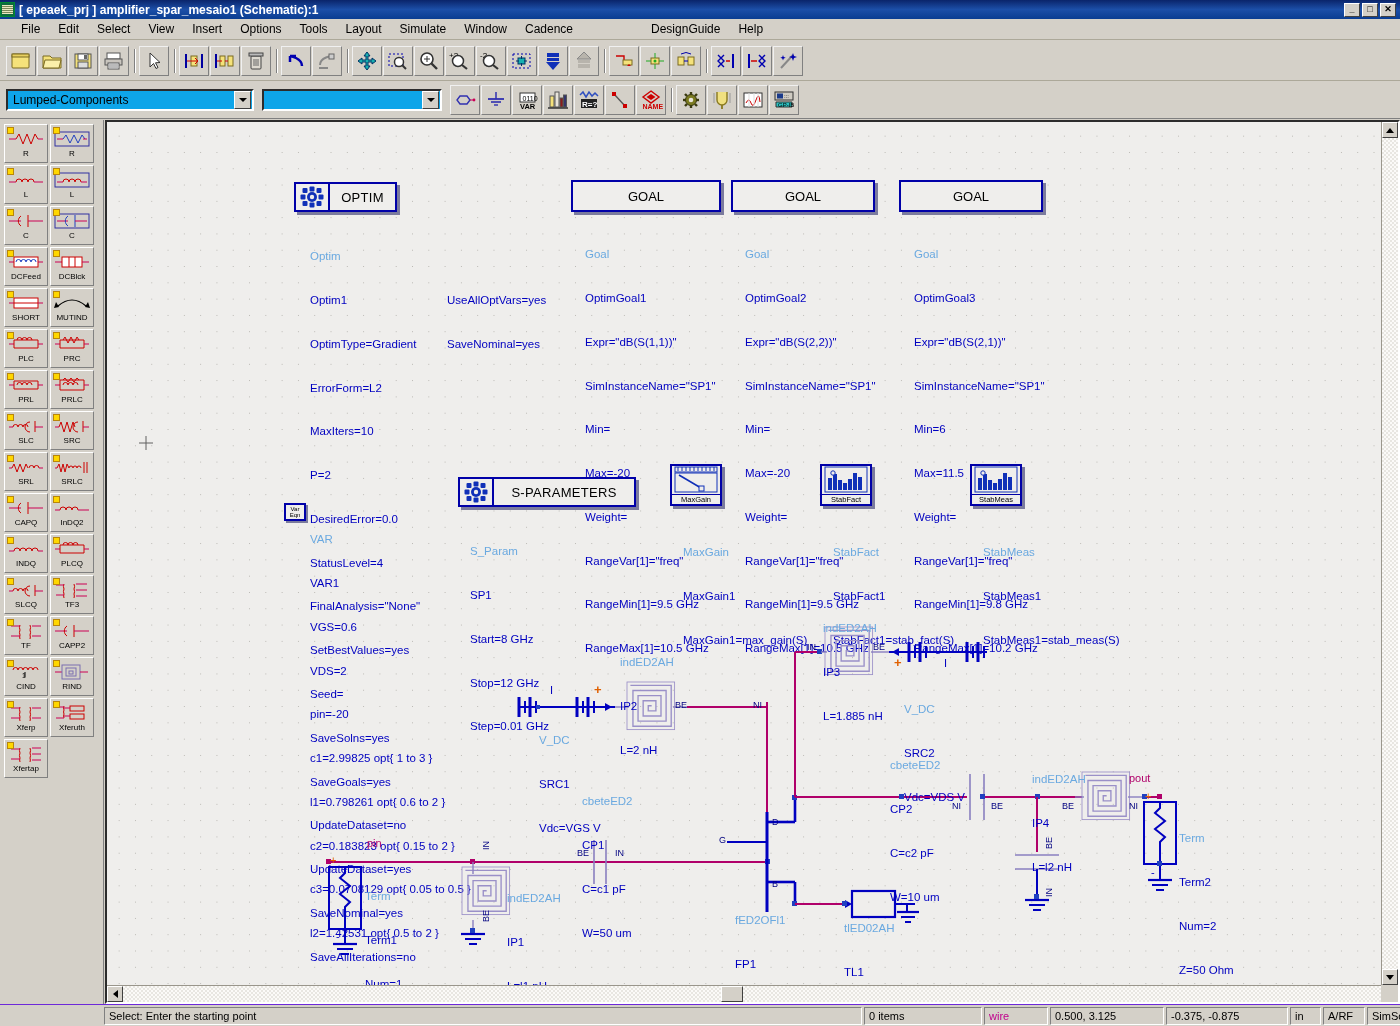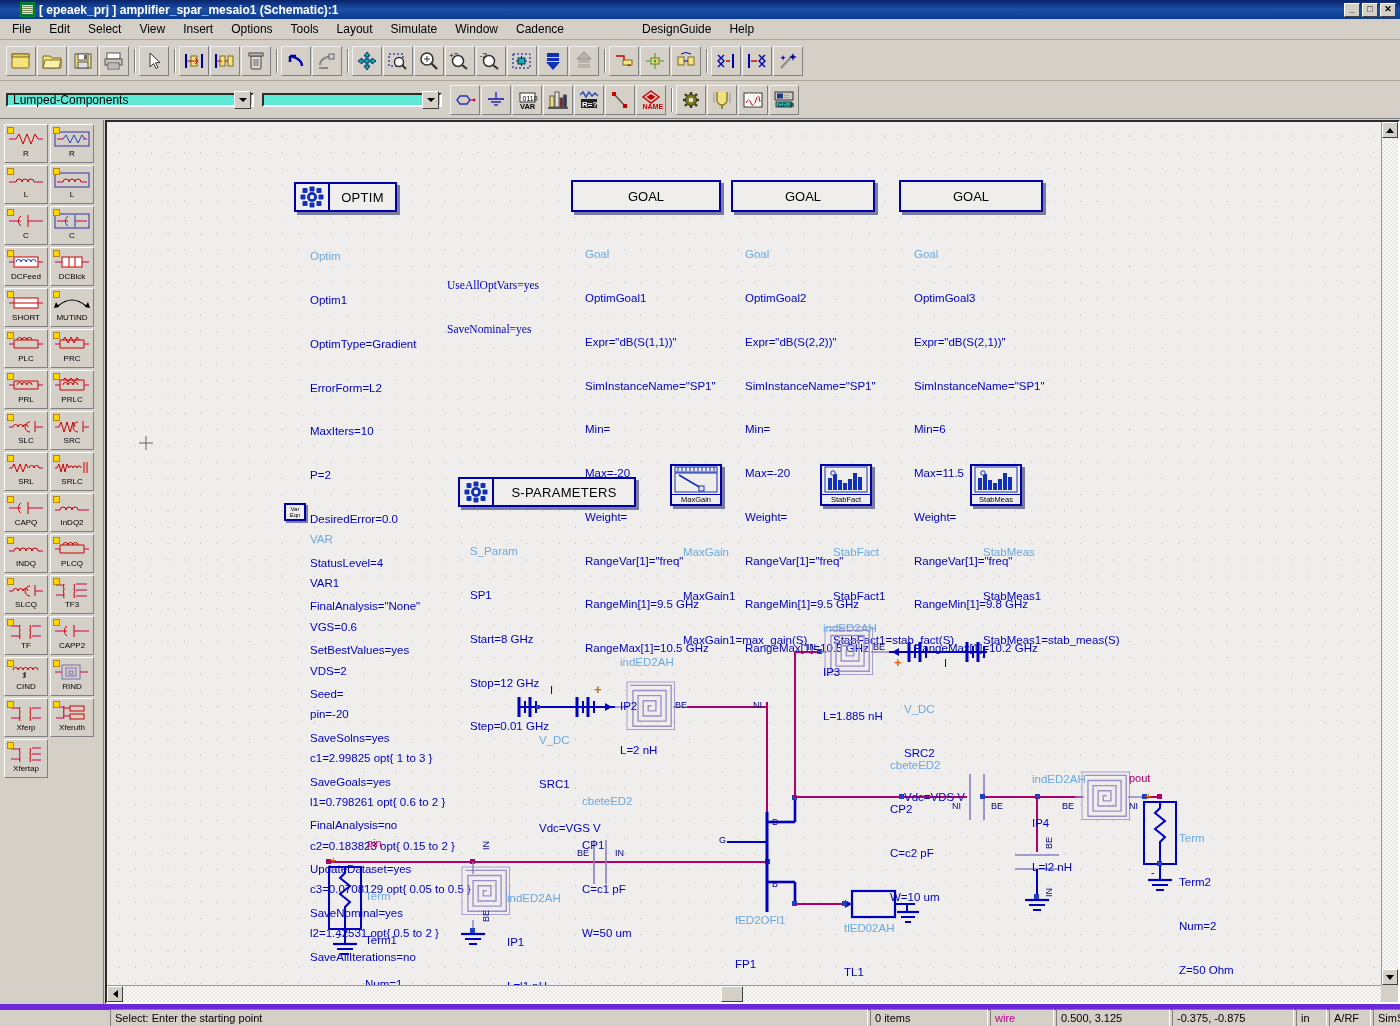--- a/index.html
+++ b/index.html
@@ -11,21 +11,21 @@
     background: #d4d0c8;
   }
   #app { position: relative; width: 1400px; height: 1026px; }
 
   
   .titlebar {
     position: absolute; left: 0; top: 0; width: 1400px; height: 19px;
     background: linear-gradient(to bottom, #0a246a 0%, #1c4fa8 50%, #0a3d91 100%);
     display: flex; align-items: center;
     color: #fff; font-size: 12px; font-weight: bold;
-    padding-left: 20px;
+    padding-left: 0;
   }
   .title-ico {
     width: 15px; height: 15px; margin-right: 4px; flex: 0 0 auto;
     background: #0c6b3d; border: 1px solid #083; position: relative;
     display:flex;align-items:center;justify-content:center;
   }
   .title-ico i {
     display:block; width:11px; height:9px;
     background: repeating-linear-gradient(to bottom, #e8e8c0 0 1px, #7a8a5a 1px 2px);
   }
@@ -36,21 +36,21 @@
     border: 1px solid; border-color: #fff #404040 #404040 #fff;
     font-size: 9px; line-height: 11px; text-align: center; color: #000;
     font-family: "Liberation Sans", sans-serif;
   }
 
   
   .menubar {
     position: absolute; left: 0; top: 19px; width: 1400px; height: 21px;
     background: #d4d0c8; display: flex; align-items: center;
     border-bottom: 1px solid #aca899;
-    font-size: 12px; padding-left: 3px;
+    font-size: 12px; padding-left: 12px;
   }
   .menu-item { padding: 2px 9px; color: #000; white-space: nowrap; cursor: default; }
   .menu-gap { width: 60px; }
 
   
   .toolbar1 {
     position: absolute; left: 0; top: 41px; width: 1400px; height: 40px;
     background: #d4d0c8; display: flex; align-items: center; padding-left: 6px;
     border-bottom: 1px solid #aca899;
   }
@@ -66,21 +66,21 @@
     display: flex; align-items: center; justify-content: center;
     flex: 0 0 auto;
   }
   .tbtn svg { display: block; }
   .tsep { width: 9px; height: 26px; flex: 0 0 auto; position: relative; }
   .tsep::after {
     content: ''; position: absolute; left: 4px; top: 1px; width: 1px; height: 24px;
     background: #808080; border-right: 1px solid #fff;
   }
   .combo {
-    height: 14px; background: #5eead4;
+    height: 22px; background: #0ea5e9;
     border: 2px inset #d4d0c8; border-color: #808080 #fff #fff #808080;
     display: flex; align-items: center; font-size: 12px;
     margin-right: 8px; flex: 0 0 auto;
   }
   .combo .ctext { padding-left: 5px; flex: 1 1 auto; color: #000; white-space: nowrap;}
   .combo .carrow {
     width: 17px; height: 18px; margin: 1px;
     background: #d4d0c8;
     border: 1px solid; border-color: #fff #404040 #404040 #fff;
     display: flex; align-items: center; justify-content: center;
@@ -202,22 +202,22 @@
   .var-box {
     position:absolute; border:2px solid #0000a8; background:#efeeec;
     box-shadow: 2px 2px 0 #7b7b9d;
     display:flex; flex-direction:column; align-items:center; justify-content:center;
     font-size:6px; color:#000; line-height:6.5px; font-family:"Liberation Sans",sans-serif;
   }
 
   
   .statusbar {
     position:absolute; left:0; bottom:0; width:1400px; height:22px;
-    background:#d4d0c8; display:flex; align-items:center; padding:2px 6px;
-    border-top:6px solid #6d28d9;
+    background:#d4d0c8; display:flex; align-items:center; padding:2px 0;
+    border-top:1px solid #6d28d9;
   }
   .spane {
     height:18px; background:#d4d0c8;
     border: 1px solid; border-color:#808080 #fff #fff #808080;
     display:flex; align-items:center; padding:0 4px;
     font-size:11px; color:#000; white-space:nowrap; margin-right:2px;
   }
   .spane.msg { flex: 0 0 758px; margin-left: 104px;}
   .spane.items { flex:0 0 118px; }
   .spane.mode { flex:0 0 64px; color:#c0008c; }
@@ -968,26 +968,26 @@
         <div>ErrorForm=L2</div>
         <div>MaxIters=10</div>
         <div>P=2</div>
         <div>DesiredError=0.0</div>
         <div>StatusLevel=4</div>
         <div>FinalAnalysis="None"</div>
         <div>SetBestValues=yes</div>
         <div>Seed=</div>
         <div>SaveSolns=yes</div>
         <div>SaveGoals=yes</div>
-        <div>FinalAnalysis=no</div>
+        <div>UpdateDataset=no</div>
         <div>UpdateDataset=yes</div>
         <div>SaveNominal=yes</div>
         <div>SaveAllIterations=no</div>
       </div>
-      <div class="sch-text" style="left:340px; top:127px;font-family:Liberation Serif, serif;">
+      <div class="sch-text" style="left:340px; top:142px;">
         <div>UseAllOptVars=yes</div>
         <div>SaveNominal=yes</div>
       </div>
 
       <div class="goal-box" style="left:464px; top:58px; width:150px; height:32px;">
         <span>GOAL</span>
       </div>
       <div class="sch-text" style="left:478px; top:96px;">
         <div class="hdr">Goal</div>
         <div>OptimGoal1</div>

